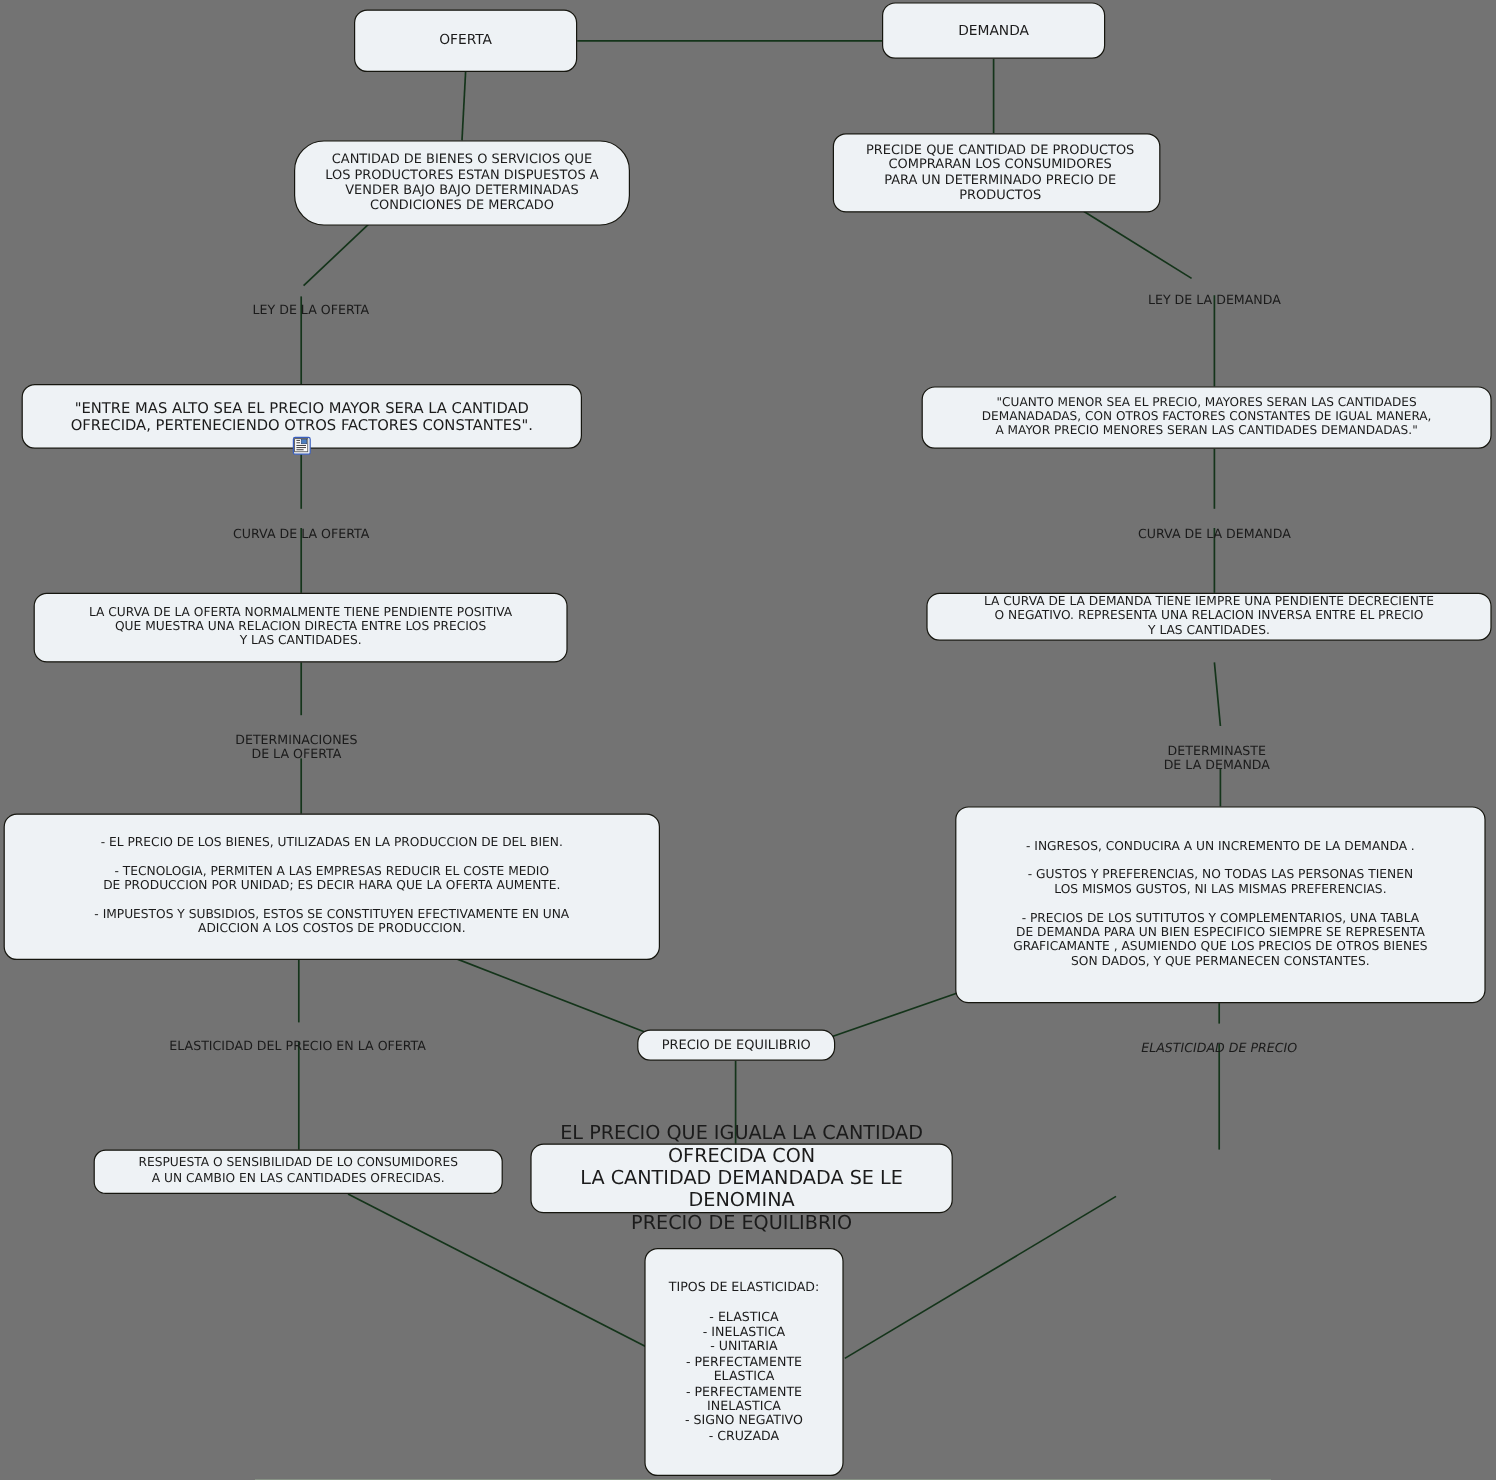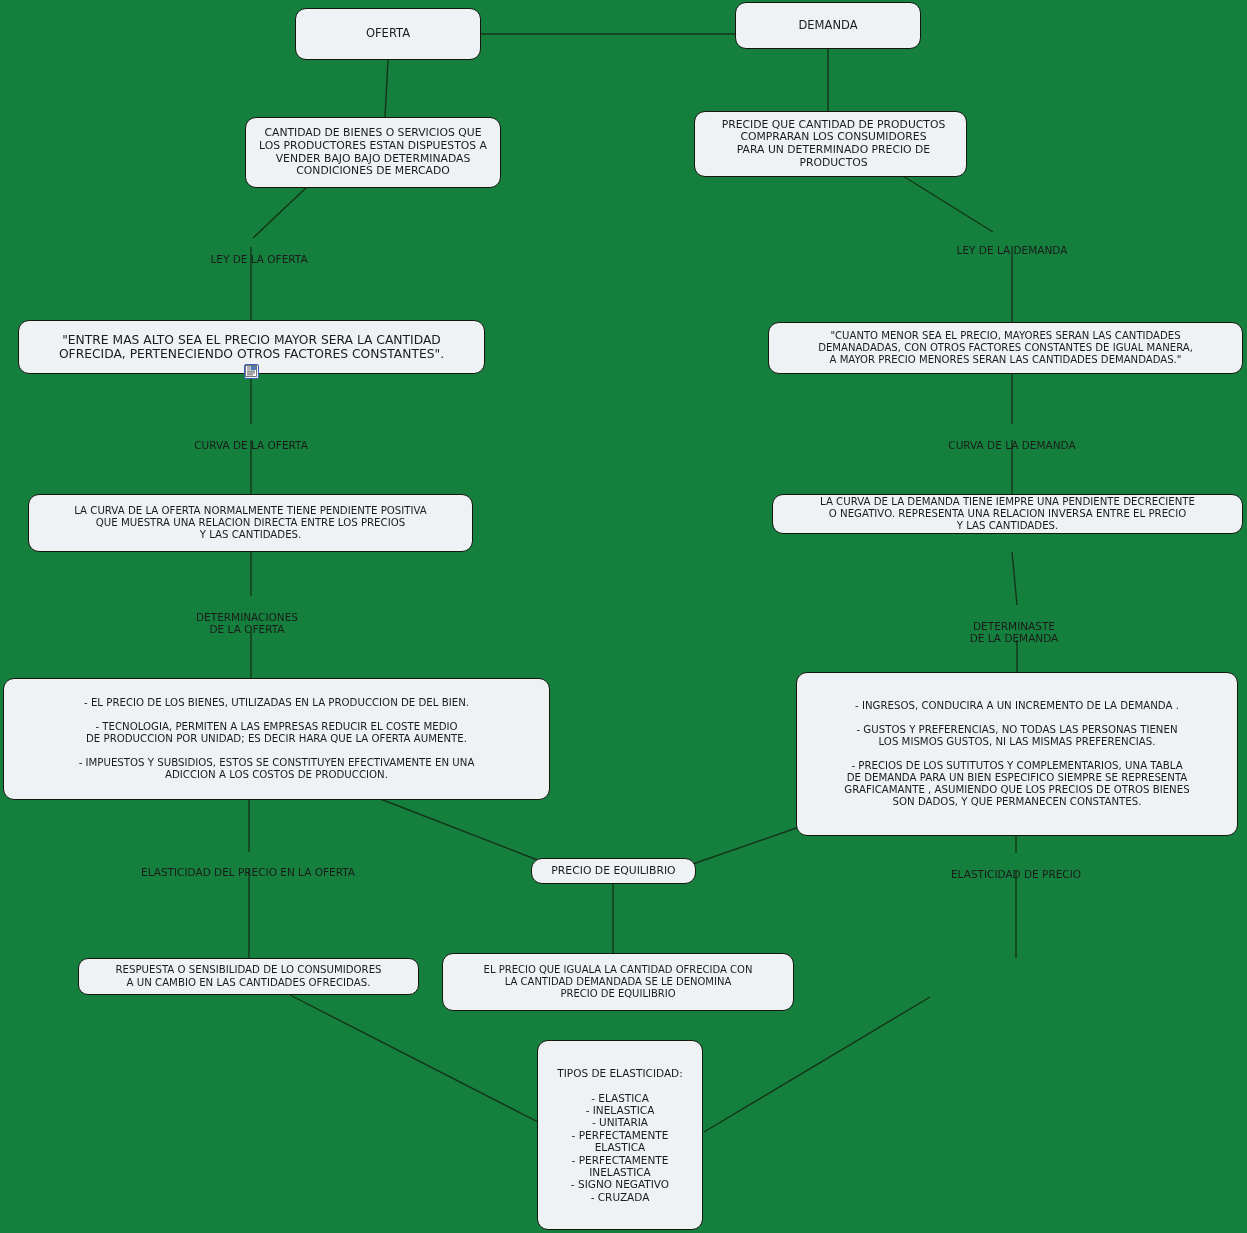--- a/index.html
+++ b/index.html
@@ -8,21 +8,21 @@
     padding: 0;
   }
   body {
     background: #c8f7c1;
     font-family: "DejaVu Sans", sans-serif;
   }
   #canvas {
     position: relative;
     width: 1247px;
     height: 1233px;
-    background: #15803d;
+    background: #737373;
     overflow: hidden;
   }
   #edges {
     position: absolute;
     left: 0;
     top: 0;
     width: 1247px;
     height: 1233px;
     pointer-events: none;
   }
@@ -115,21 +115,21 @@
   </svg>
 
   <div class="node" style="left:295px; top:8px; width:186px; height:52px; font-size:11.5px;">
     <span>OFERTA</span>
   </div>
 
   <div class="node" style="left:735px; top:2px; width:186px; height:47px; font-size:11.5px;">
     <span>DEMANDA</span>
   </div>
 
-  <div class="node" style="left:245px; top:117px; width:256px; height:71px; font-size:10.8px;">
+  <div class="node" style="left:245px; top:117px; width:280px; height:71px; font-size:10.8px;border-radius:25px;">
     <span>CANTIDAD DE BIENES O SERVICIOS QUE
 LOS PRODUCTORES ESTAN DISPUESTOS A
 VENDER BAJO BAJO DETERMINADAS
 CONDICIONES DE MERCADO</span>
   </div>
 
   <div class="node" style="left:694px; top:111px; width:273px; height:66px; font-size:10.8px;padding-left:12px;">
     <span>PRECIDE QUE CANTIDAD DE PRODUCTOS
 COMPRARAN LOS CONSUMIDORES
 PARA UN DETERMINADO PRECIO DE
@@ -178,21 +178,21 @@
 - PRECIOS DE LOS SUTITUTOS Y COMPLEMENTARIOS, UNA TABLA
 DE DEMANDA PARA UN BIEN ESPECIFICO SIEMPRE SE REPRESENTA
 GRAFICAMANTE , ASUMIENDO QUE LOS PRECIOS DE OTROS BIENES
 SON DADOS, Y QUE PERMANECEN CONSTANTES.</span>
   </div>
 
   <div class="node" style="left:531px; top:858px; width:165px; height:26px; font-size:10.8px;">
     <span>PRECIO DE EQUILIBRIO</span>
   </div>
 
-  <div class="node" style="left:442px; top:953px; width:352px; height:58px; font-size:10px;">
+  <div class="node" style="left:442px; top:953px; width:352px; height:58px; font-size:16px;">
     <span>EL PRECIO QUE IGUALA LA CANTIDAD OFRECIDA CON
 LA CANTIDAD DEMANDADA SE LE DENOMINA
 PRECIO DE EQUILIBRIO</span>
   </div>
 
   <div class="node" style="left:78px; top:958px; width:341px; height:37px; font-size:10.2px;border-radius:10px;">
     <span>RESPUESTA O SENSIBILIDAD DE LO CONSUMIDORES
 A UN CAMBIO EN LAS CANTIDADES OFRECIDAS.</span>
   </div>
 
@@ -234,21 +234,21 @@
 
   <div class="link-label" style="left:1014px; top:607px; font-size:10.5px;">
     <span>DETERMINASTE
 DE LA DEMANDA</span>
   </div>
 
   <div class="link-label" style="left:248px; top:853px; font-size:10.5px;">
     <span>ELASTICIDAD DEL PRECIO EN LA OFERTA</span>
   </div>
 
-  <div class="link-label" style="left:1016px; top:855px; font-size:10.5px;">
+  <div class="link-label" style="left:1016px; top:855px; font-size:10.5px;font-style:italic;">
     <span>ELASTICIDAD DE PRECIO</span>
   </div>
 
   <div class="attach-icon" style="left:244px; top:364px;">
     <svg width="12" height="12" viewBox="0 0 12 12" xmlns="http://www.w3.org/2000/svg">
       <rect x="0.5" y="0.5" width="11" height="11" fill="#ffffff" stroke="#555555" stroke-width="0.8"></rect>
       <rect x="6" y="1.2" width="4.6" height="3.6" fill="#4a7fc1" stroke="#26406b" stroke-width="0.5"></rect>
       <line x1="2" y1="2" x2="5" y2="2" stroke="#333" stroke-width="0.8"></line>
       <line x1="2" y1="4" x2="5" y2="4" stroke="#333" stroke-width="0.8"></line>
       <line x1="2" y1="6.2" x2="10" y2="6.2" stroke="#333" stroke-width="0.8"></line>

